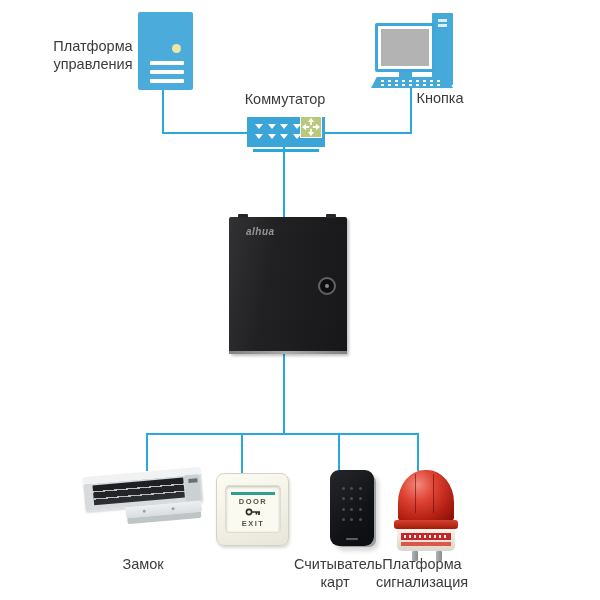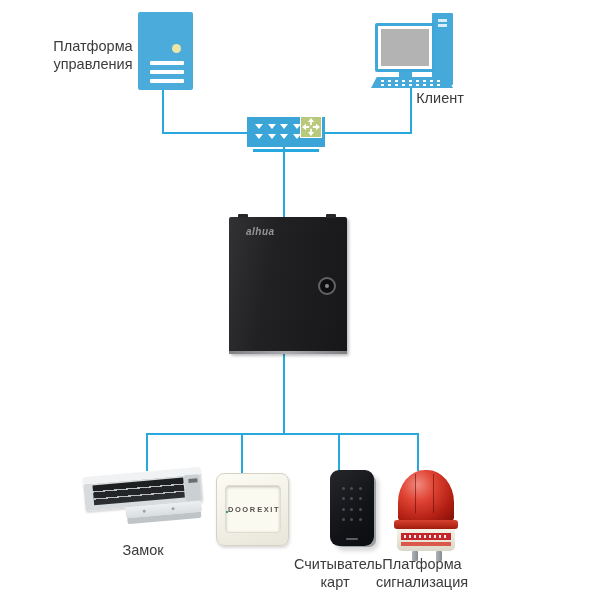--- a/index.html
+++ b/index.html
@@ -90,21 +90,21 @@
                 background:#9aa0a3; }
 
   
   .exitbtn { position:absolute; left:216px; top:473px; width:73px; height:73px;
              background:linear-gradient(160deg,#FDFCF4,#E8E6DA);
              border:1px solid #D5D2C4; border-radius:8px;
              box-shadow:1px 2px 3px rgba(0,0,0,.15); }
   .exitbtn .panel { position:absolute; left:8px; top:11px; width:56px; height:48px;
                     background:#FBFAF1; border:1px solid #E0DDCf; border-radius:4px;
                     box-shadow:inset 0 1px 3px rgba(0,0,0,.25);
-                    display:flex; align-items:center; }
+                    display:flex; flex-direction:column; align-items:center; }
   .exitbtn .greenline { width:44px; height:2.5px; background:#2E9E8F; margin-top:6px; }
   .exitbtn .txt { font-size:7.5px; font-weight:bold; color:#55504a;
                   letter-spacing:1.5px; line-height:10px; margin-top:2px; }
 
   
   .reader { position:absolute; left:330px; top:470px; width:44px; height:76px;
             border-radius:9px;
             background:linear-gradient(135deg,#26272b 0%,#121317 60%,#0c0d10 100%);
             box-shadow:4px 3px 0 -2px #9CA1A6, 5px 5px 4px rgba(0,0,0,.15); }
   .reader .pad { position:absolute; left:9px; top:13px; width:26px; height:42px;
@@ -172,22 +172,23 @@
       <div class="bezel">
           <div class="screen"></div>
         </div>
     </div>
     <div class="neck"></div>
     <div class="keyboard">
       <div class="keys" style="top:2.5px"></div>
       <div class="keys" style="top:6.5px"></div>
     </div>
   </div>
-  <div class="lbl" style="left:404px;top:89px;width:72px">Клиент</div>
-
+  <div class="lbl" style="left:404px;top:89px;width:72px">Кнопка</div>
+
+  <div class="lbl" style="left:235px;top:90px;width:100px">Коммутатор</div>
   <div class="switch">
     <div class="ports">
       <i class="port"></i>
         <i class="port"></i>
         <i class="port"></i>
         <i class="port"></i>
       <i class="port"></i>
         <i class="port"></i>
         <i class="port"></i>
         <i class="port"></i>
@@ -219,21 +220,21 @@
       <div class="cap"></div>
     </div>
     <div class="plate">
       <div class="ptop">
         <div class="hole" style="left:22%"></div>
         <div class="hole" style="left:60%"></div>
       </div>
       <div class="pfront"></div>
     </div>
   </div>
-  <div class="lbl" style="left:103px;top:541px;width:80px">Замок</div>
+  <div class="lbl" style="left:103px;top:555px;width:80px">Замок</div>
 
   <div class="exitbtn">
     <div class="panel">
       <div class="greenline"></div>
       <div class="txt">DOOR</div>
       <svg width="17" height="10" viewBox="0 0 17 10">
         <circle cx="4" cy="5" r="2.6" fill="none" stroke="#2e2c29" stroke-width="1.6"></circle>
         <path d="M6.6 5 H15 M11.5 5 V7.4 M14 5 V8" stroke="#2e2c29" stroke-width="1.7" fill="none"></path>
       </svg>
       <div class="txt">EXIT</div>

